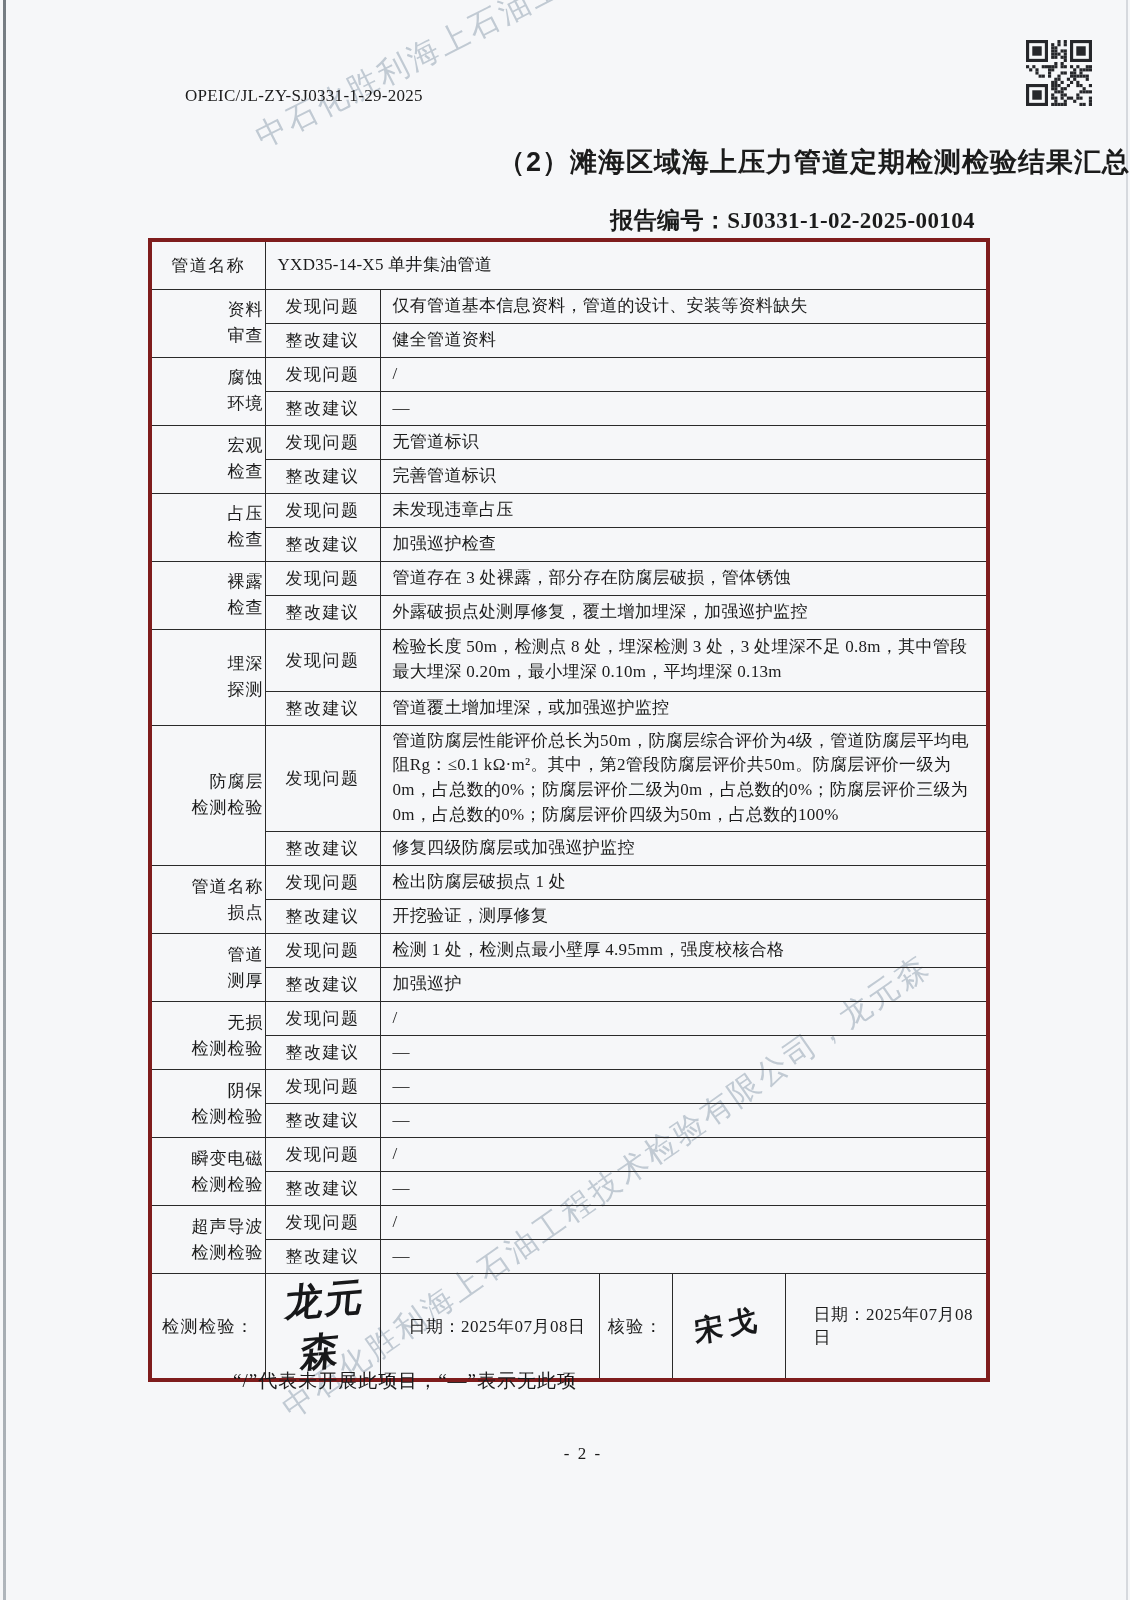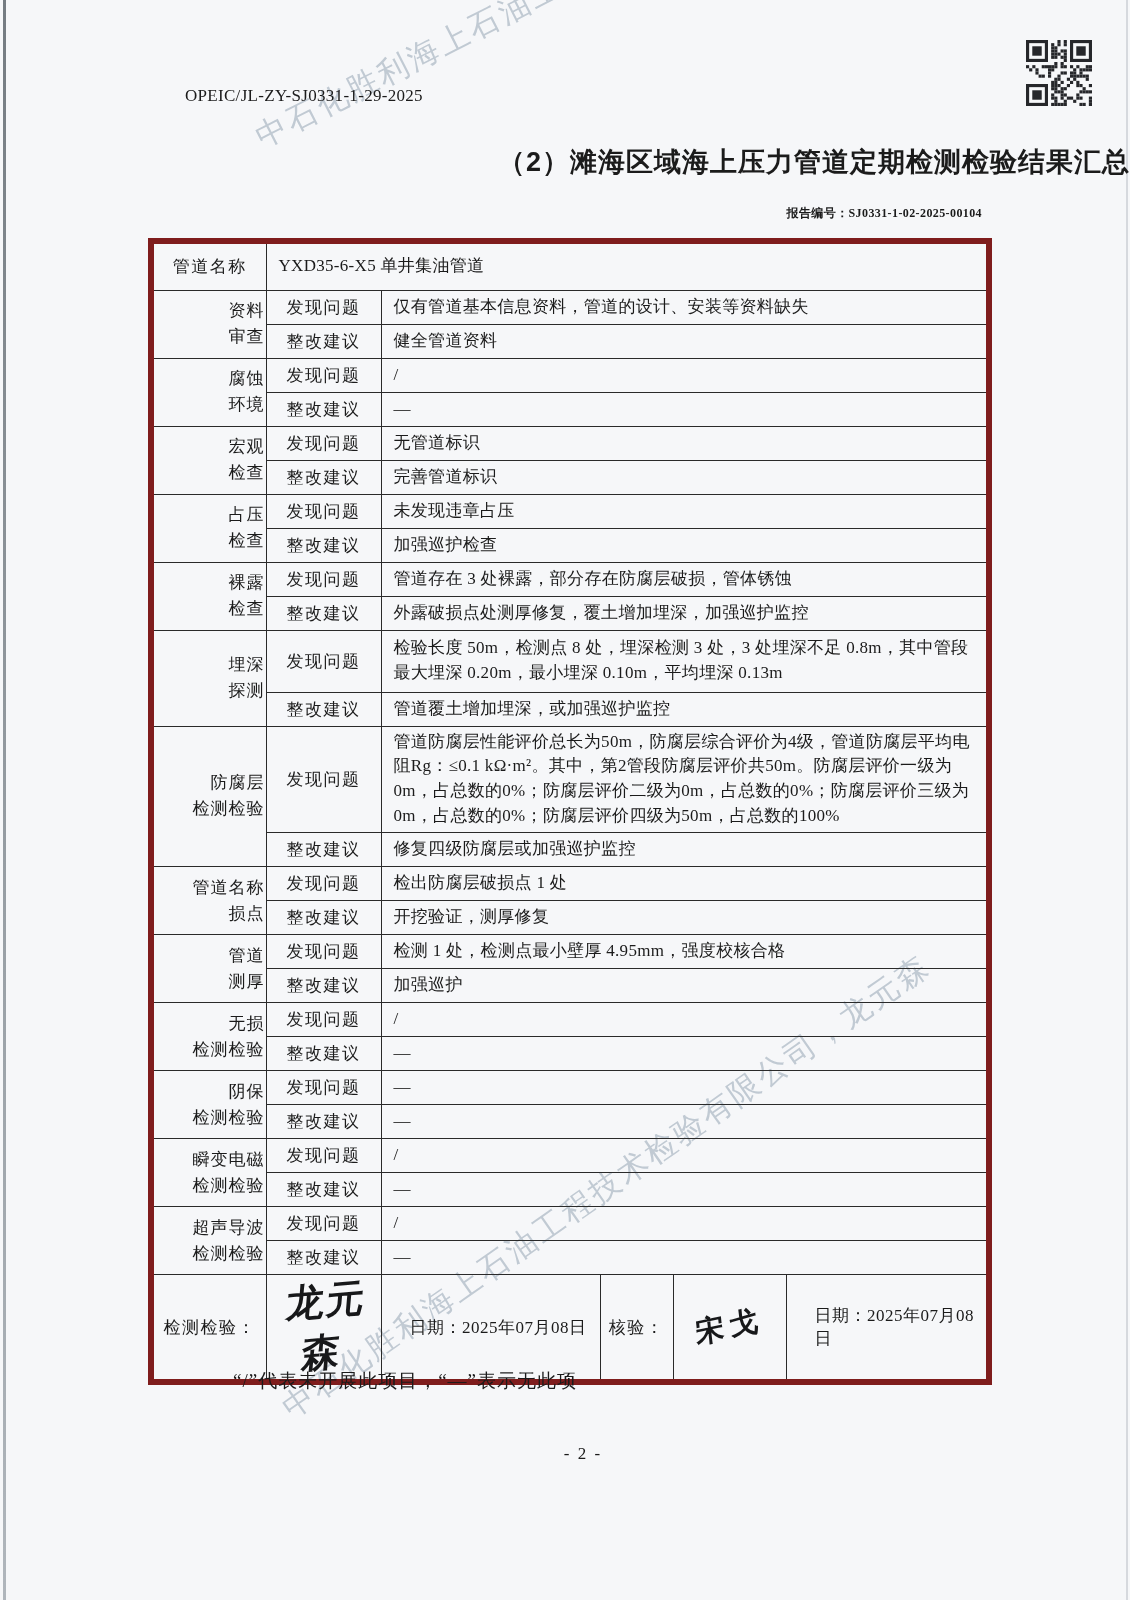--- a/index.html
+++ b/index.html
@@ -6,29 +6,29 @@
   .page{position:relative;width:1130px;height:1600px;background:#f6f7f9;overflow:hidden;
         font-family:"Liberation Serif","DejaVu Serif",serif;color:#1b1b1b;}
   .edge-left{position:absolute;left:3px;top:0;width:3px;height:1600px;
         background:linear-gradient(180deg,#757c82,#9aa1a7 60%,#b0b6bc);}
   .edge-right{position:absolute;left:1126px;top:0;width:2px;height:1600px;background:rgba(140,150,160,.30);}
 
   .doc-code{position:absolute;left:185px;top:86px;font-size:17px;letter-spacing:.3px;z-index:3;}
   .qr{position:absolute;left:1026px;top:40px;width:66px;height:66px;z-index:3;}
   .title{position:absolute;left:0;top:144px;width:1130px;text-align:right;
         font-family:"Liberation Sans","DejaVu Sans",sans-serif;font-weight:700;font-size:27px;letter-spacing:1px;z-index:3;}
-  .report-no{position:absolute;right:148px;top:205px;font-size:12px;font-weight:700;letter-spacing:.4px;z-index:3;}
+  .report-no{position:absolute;right:155px;top:205px;font-size:23px;font-weight:700;letter-spacing:.4px;z-index:3;}
 
   .watermark{position:absolute;color:#b4bfca;opacity:.8;font-size:31px;letter-spacing:3px;
         white-space:nowrap;transform-origin:0 50%;z-index:1;}
   .wm1{left:258px;top:118px;transform:rotate(-27deg);}
   .wm2{left:286px;top:1390px;transform:rotate(-35deg);}
 
   .tablewrap{position:absolute;left:148px;top:238px;z-index:2;}
-  table.results{border-collapse:collapse;table-layout:fixed;width:838px;border:6px solid #7f1d1d;}
+  table.results{border-collapse:collapse;table-layout:fixed;width:838px;border:4px solid #7f1d1d;}
   table.results td{border:1px solid #2a2a2a;font-size:17px;vertical-align:middle;background:transparent;}
   .lab{text-align:center;letter-spacing:1.5px;}
   .cat{text-align:right;letter-spacing:1px;white-space:pre-line;line-height:1.55;}
   .val{padding:3px 10px 3px 12px;line-height:1.47;letter-spacing:.3px;}
   tr.h-name{height:49px;} tr.h-std{height:34px;} tr.h-t2{height:62px;margin-top:45px;} tr.h-t4{height:102px;} tr.h-sig{height:64px;}
 
   .sigcell{text-align:center;overflow:visible;}
   .sig{display:inline-block;font-weight:700;color:#17181a;}
   .sig1{font-size:38px;transform:rotate(-5deg) skewX(-10deg);letter-spacing:2px;}
   .sig2{font-size:29px;transform:rotate(-12deg) skewX(-6deg);letter-spacing:6px;}
@@ -187,21 +187,21 @@
         <col style="width:115px">
           <col style="width:115px">
           <col style="width:219px">
         <col style="width:73px">
           <col style="width:113px">
           <col style="width:203px">
       </colgroup>
       <tbody id="tb">
         <tr class="h-name">
           <td class="lab">管道名称</td>
-          <td class="val" colspan="5">YXD35-6-X5 单井集油管道</td>
+          <td class="val" colspan="5">YXD35-14-X5 单井集油管道</td>
         </tr>
 
         <tr class="h-std">
             <td class="cat" rowspan="2">资料
 审查</td>
             <td class="lab">发现问题</td>
             <td class="val" colspan="4">仅有管道基本信息资料，管道的设计、安装等资料缺失</td>
           </tr>
           <tr class="h-std">
             <td class="lab">整改建议</td>

